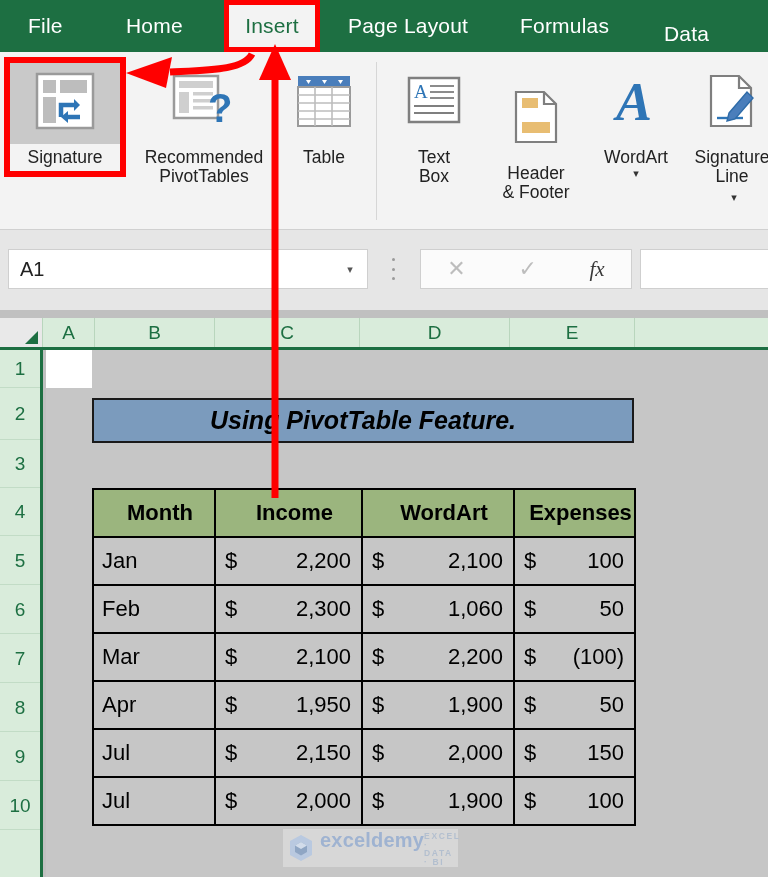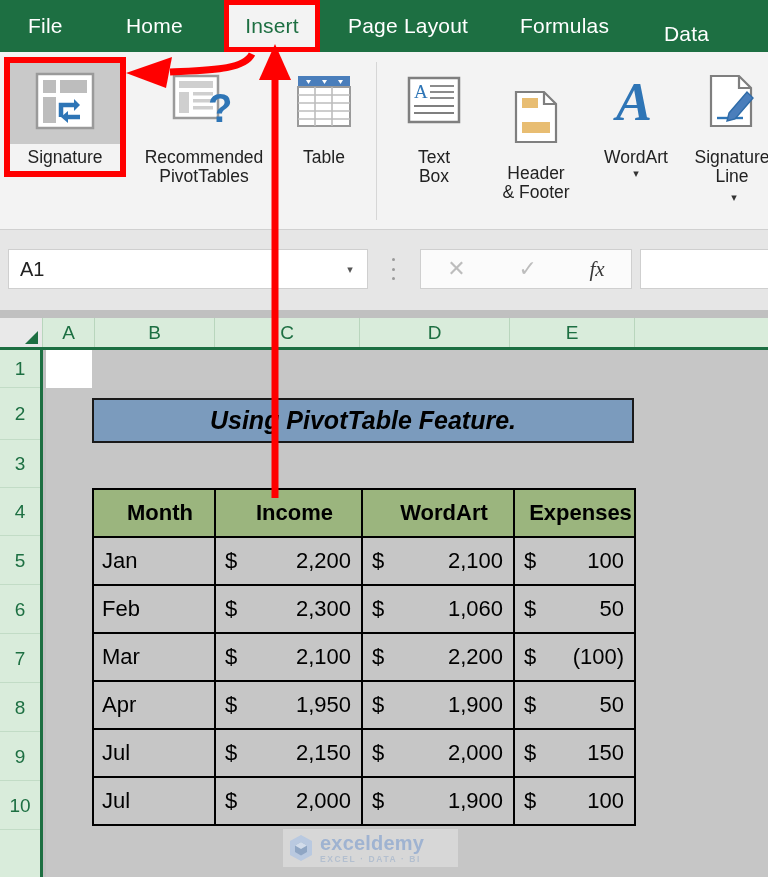--- a/index.html
+++ b/index.html
@@ -139,21 +139,21 @@
   td.cur .sym { position: absolute; left: 9px; }
 
   
   .wm {
     position: absolute; left: 283px; top: 829px; width: 175px; height: 38px;
     background: rgba(255,255,255,.30);
     display: flex; align-items: center; gap: 6px; padding-left: 5px;
   }
   .wm .hex { width: 26px; height: 28px; position: relative; flex: none; }
   .wm .hex svg { display: block; }
-  .wm .wtxt { display:flex; flex-direction:column; line-height:1; }
+  .wm .wtxt { display:flex; flex-direction:row; line-height:1; }
   .wm .w1 { font-size: 20px; font-weight: bold; color: #9fb3d1; letter-spacing: .2px; }
   .wm .w2 { font-size: 8.5px; font-weight: bold; color: #b3bfcf; letter-spacing: 1.6px; margin-top:2px; }
 
   
   .ann { position: absolute; pointer-events: none; }
   .box-insert {
     left: 224px; top: 0px; width: 96px; height: 52px;
     border: 5px solid #ff0000; background: transparent;
   }
   .box-pivot {

